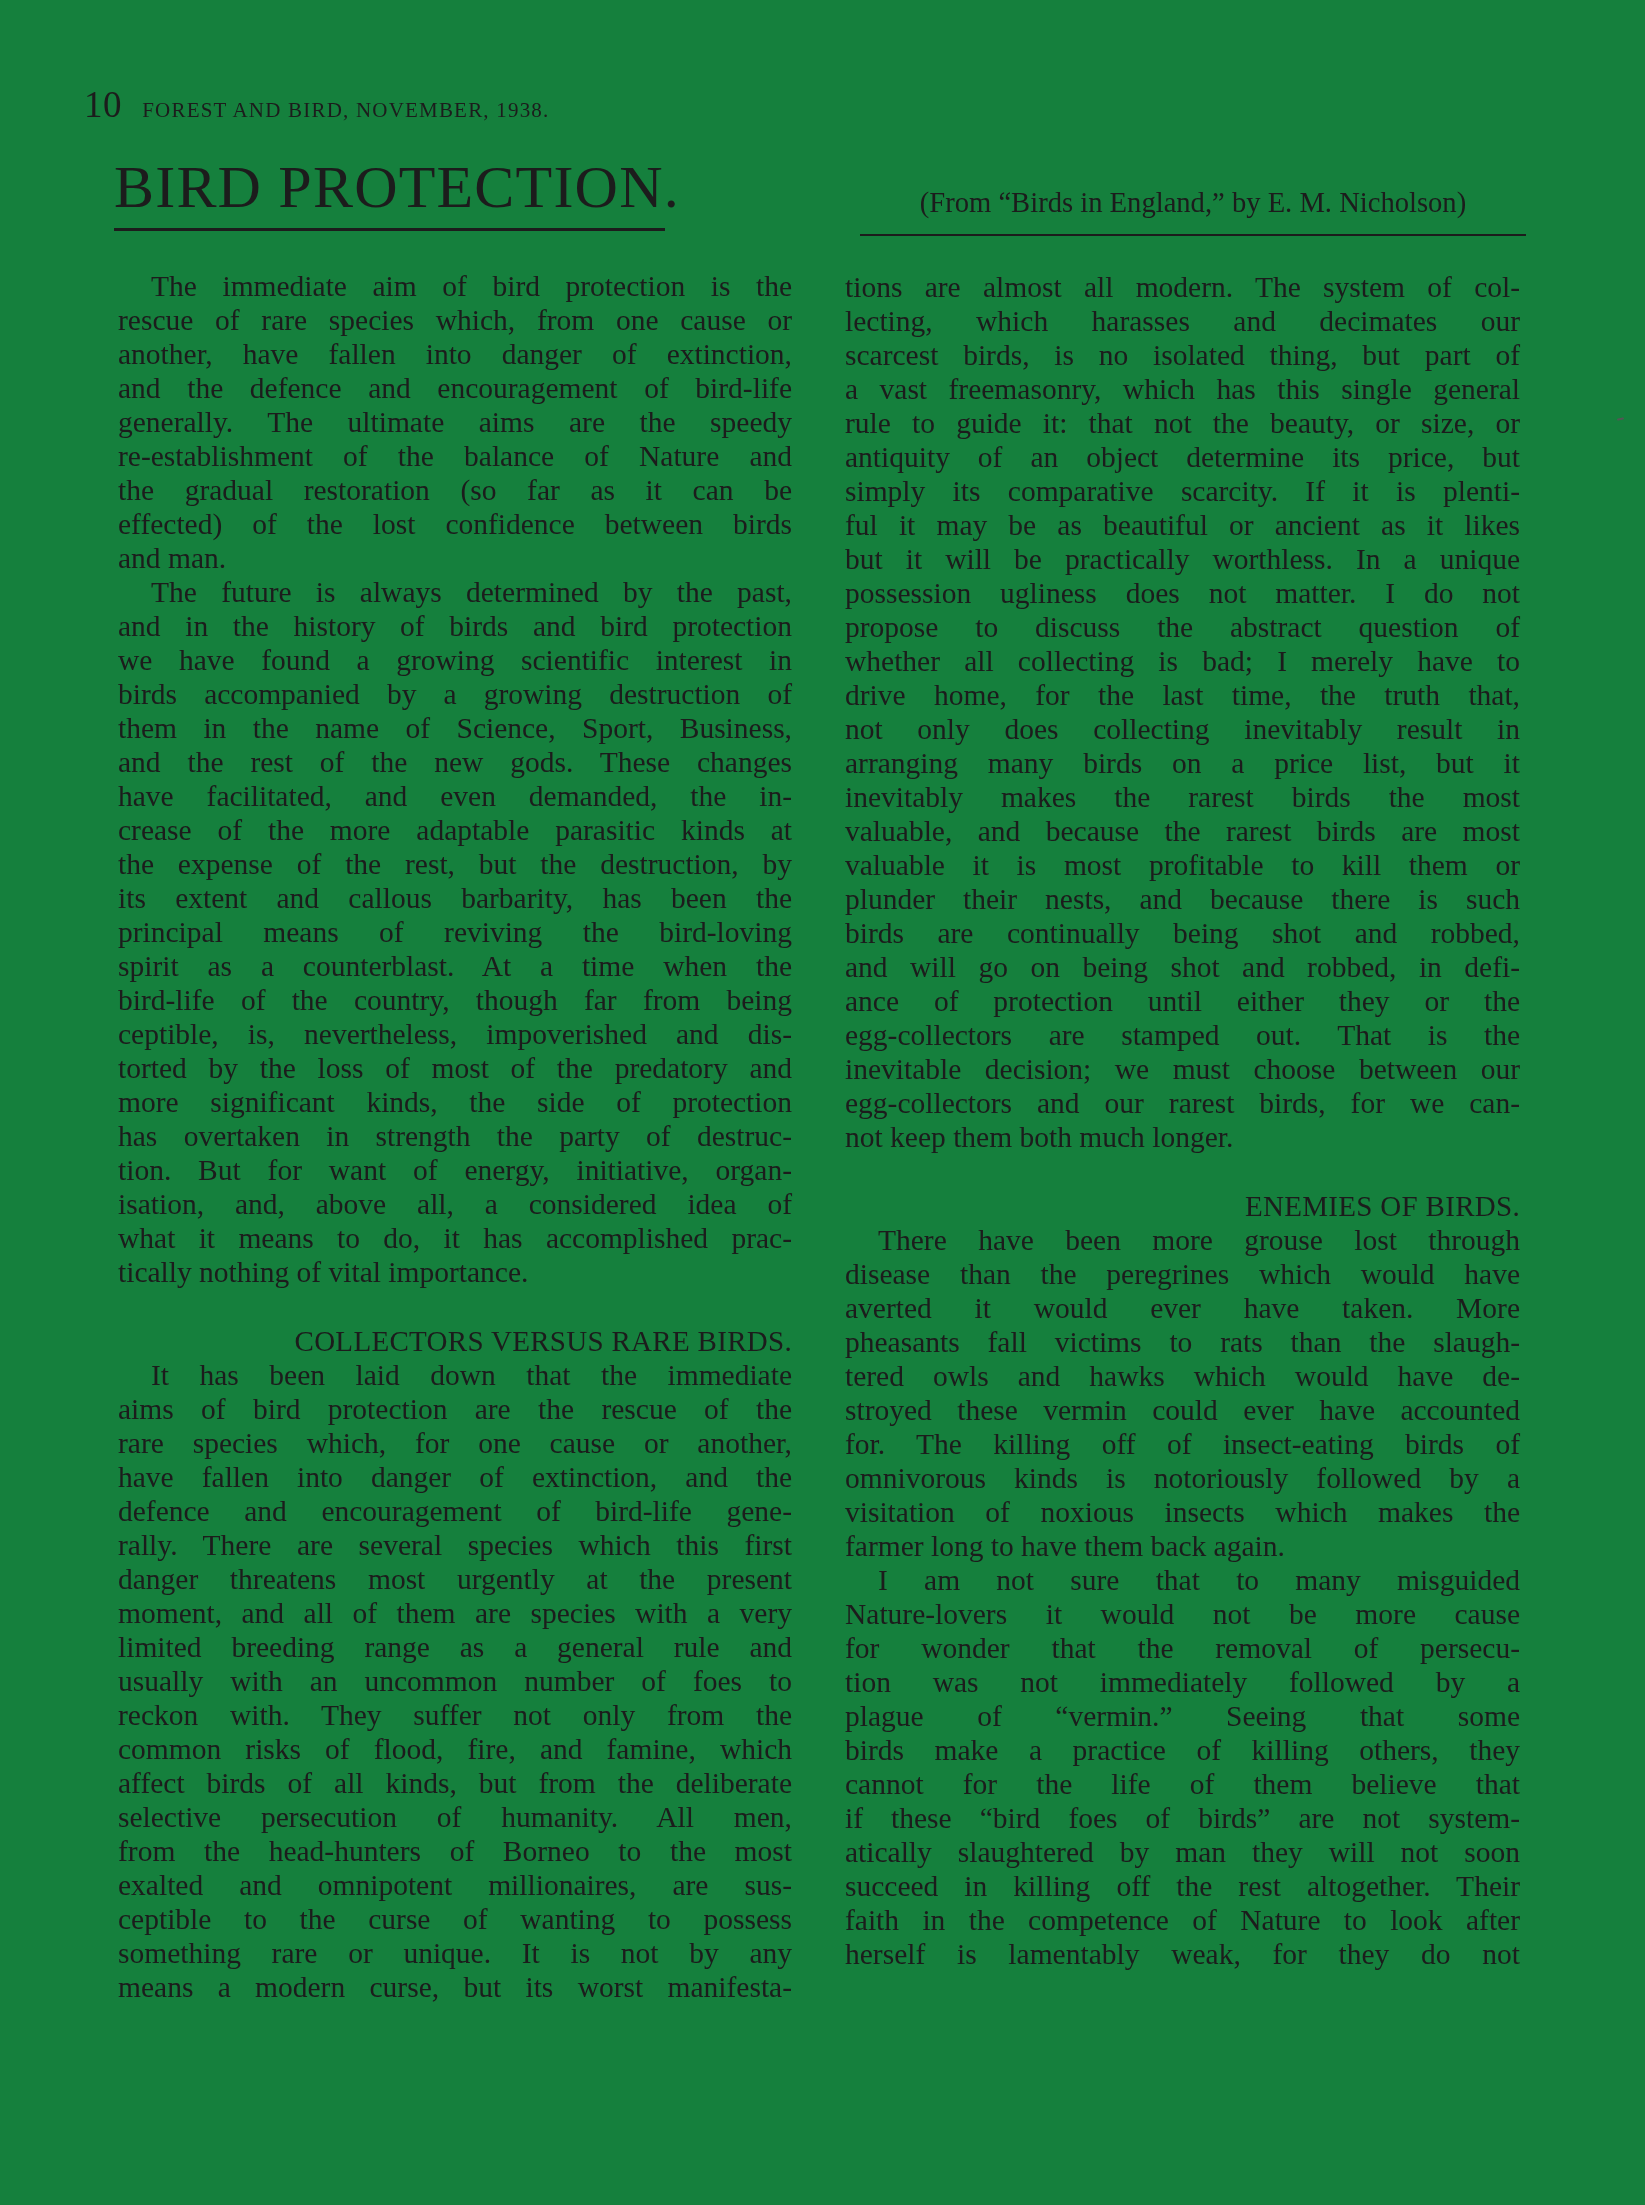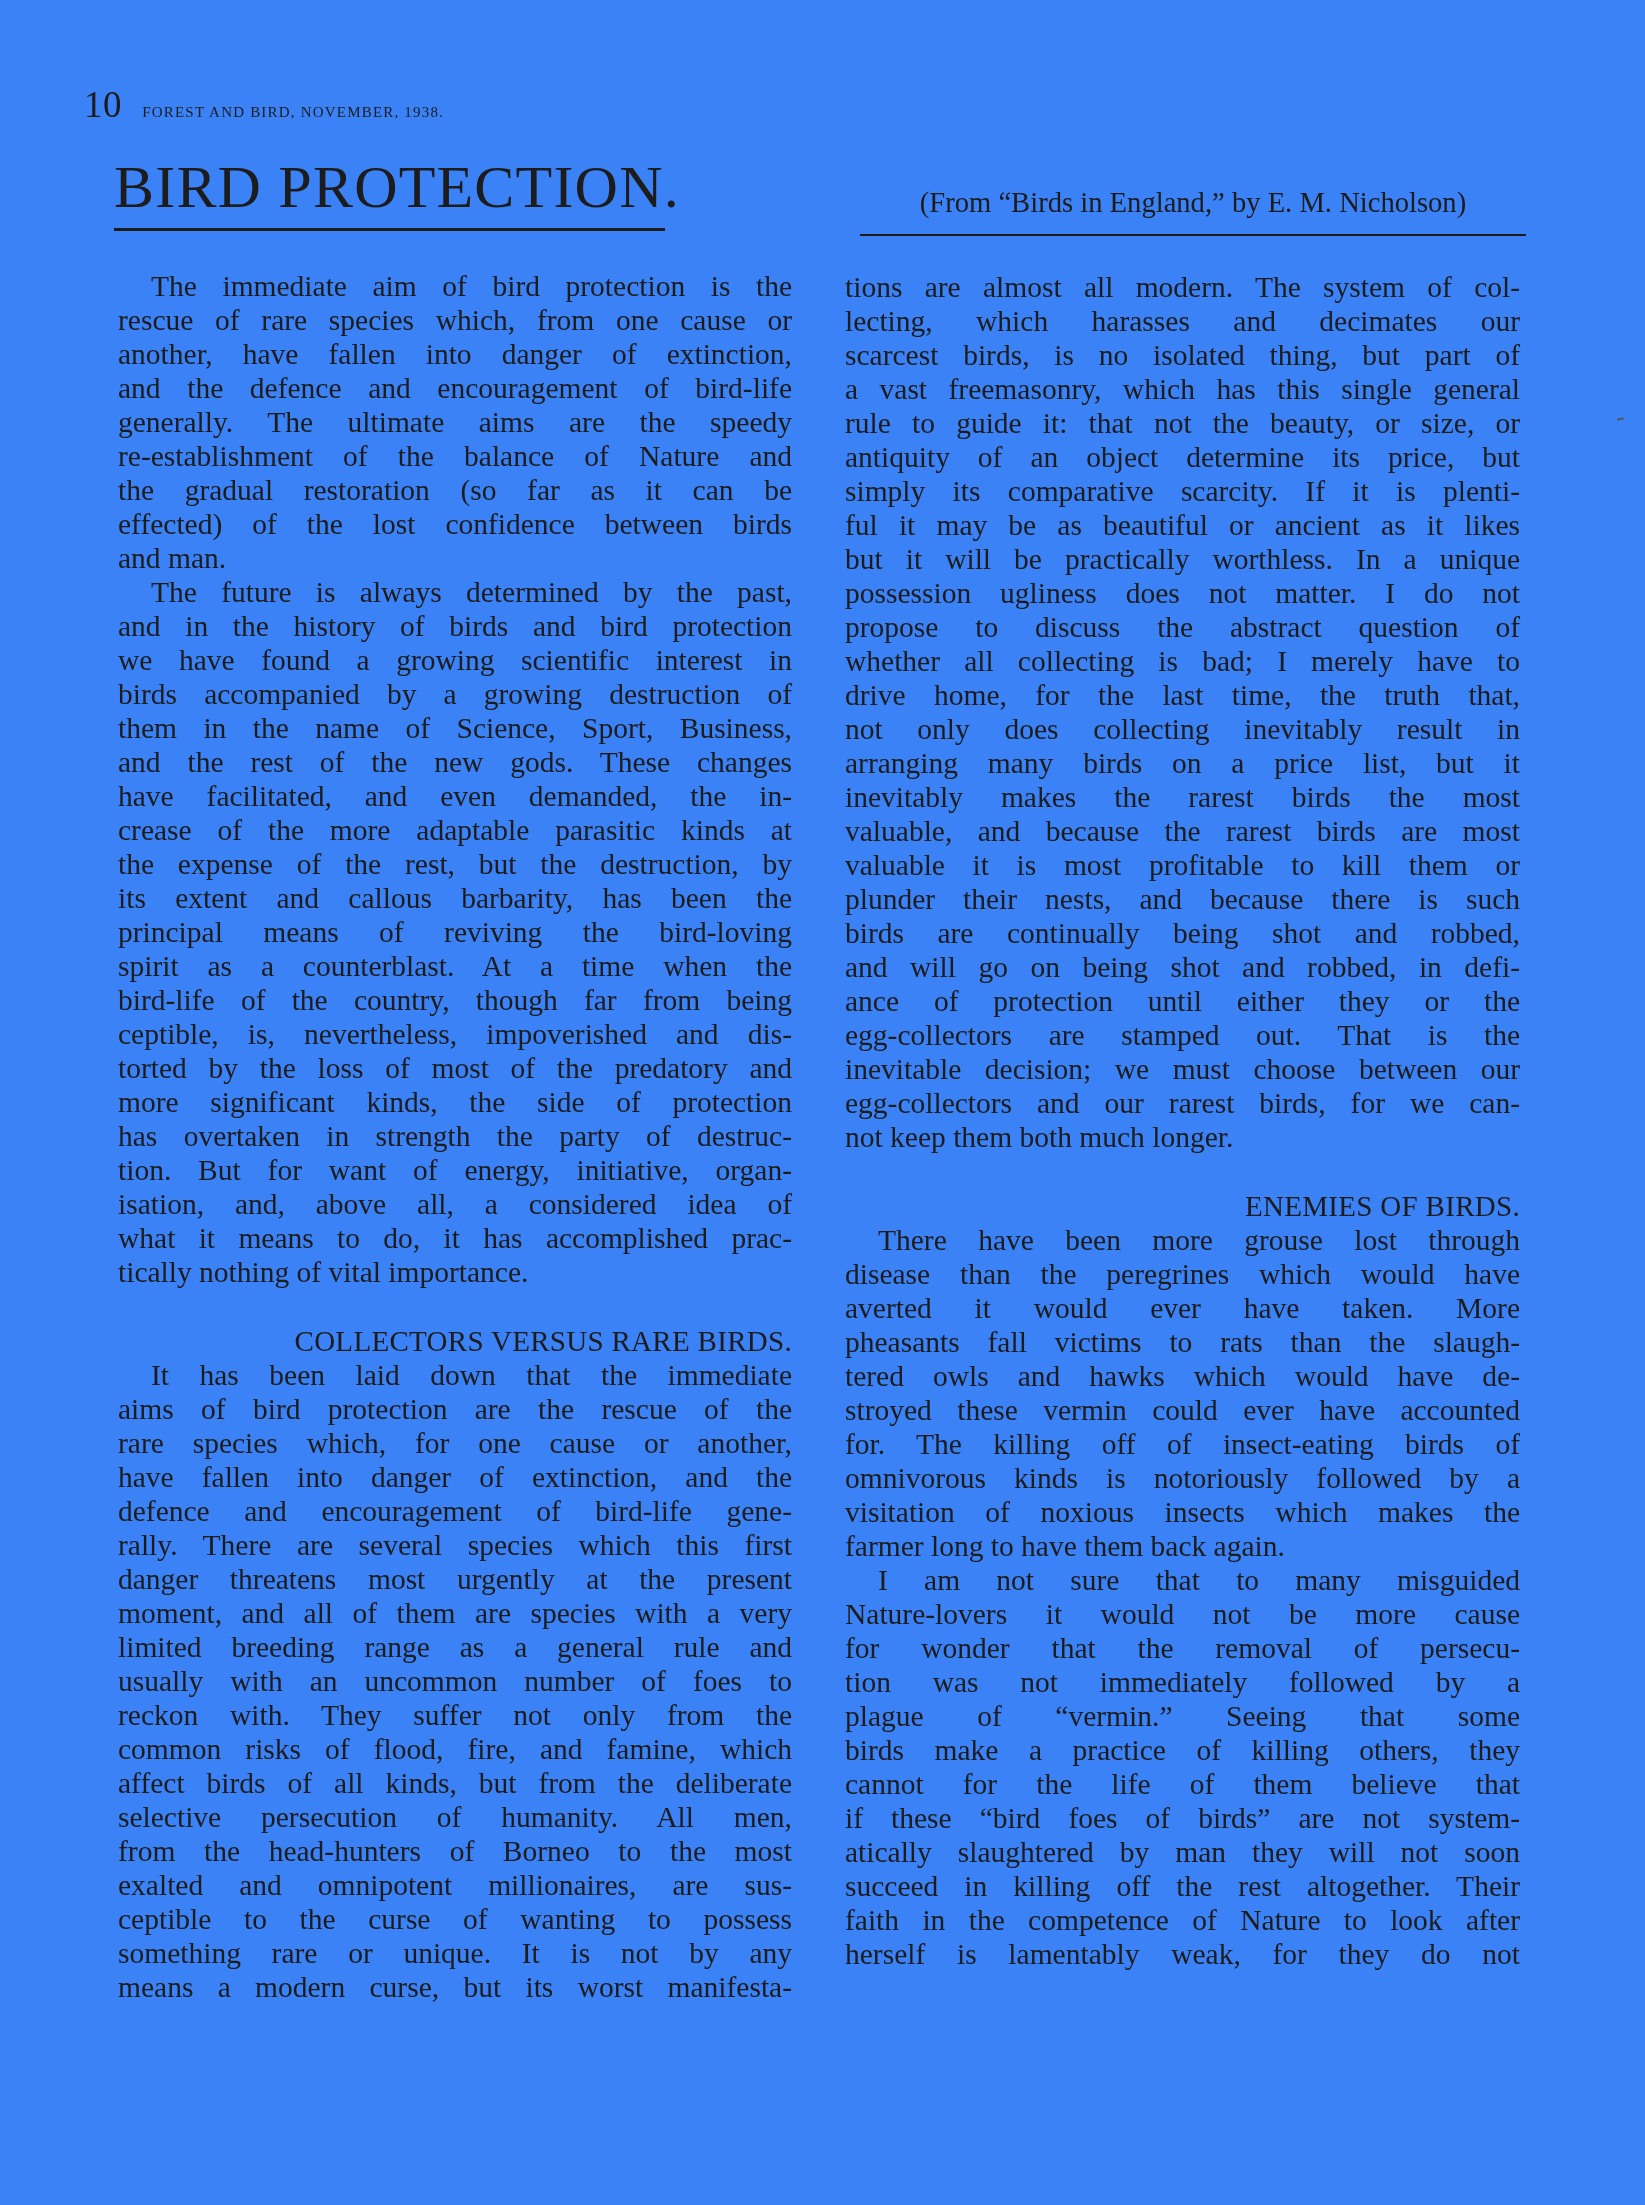--- a/index.html
+++ b/index.html
@@ -12,36 +12,36 @@
     height: 2205px;
     position: relative;
     overflow: hidden;
     font-family: "Liberation Serif", "DejaVu Serif", serif;
     color: #1c1c1c;
   }
   .page {
     position: absolute;
     left: 0; top: 0;
     width: 1645px; height: 2205px;
-    background: #3b82f6;
+    background: #15803d;
   }
   .running-head {
     position: absolute;
     left: 84px;
     top: 83px;
     display: flex;
     align-items: baseline;
     gap: 20px;
   }
   .page-number {
     font-size: 37px;
     letter-spacing: 0.6px;
   }
   .running-title {
-    font-size: 15px;
+    font-size: 21px;
     letter-spacing: 1.2px;
   }
   .title-row {
     position: absolute;
     left: 114px;
     right: 119px;
     top: 152px;
     height: 83px;
   }
   .main-title {

